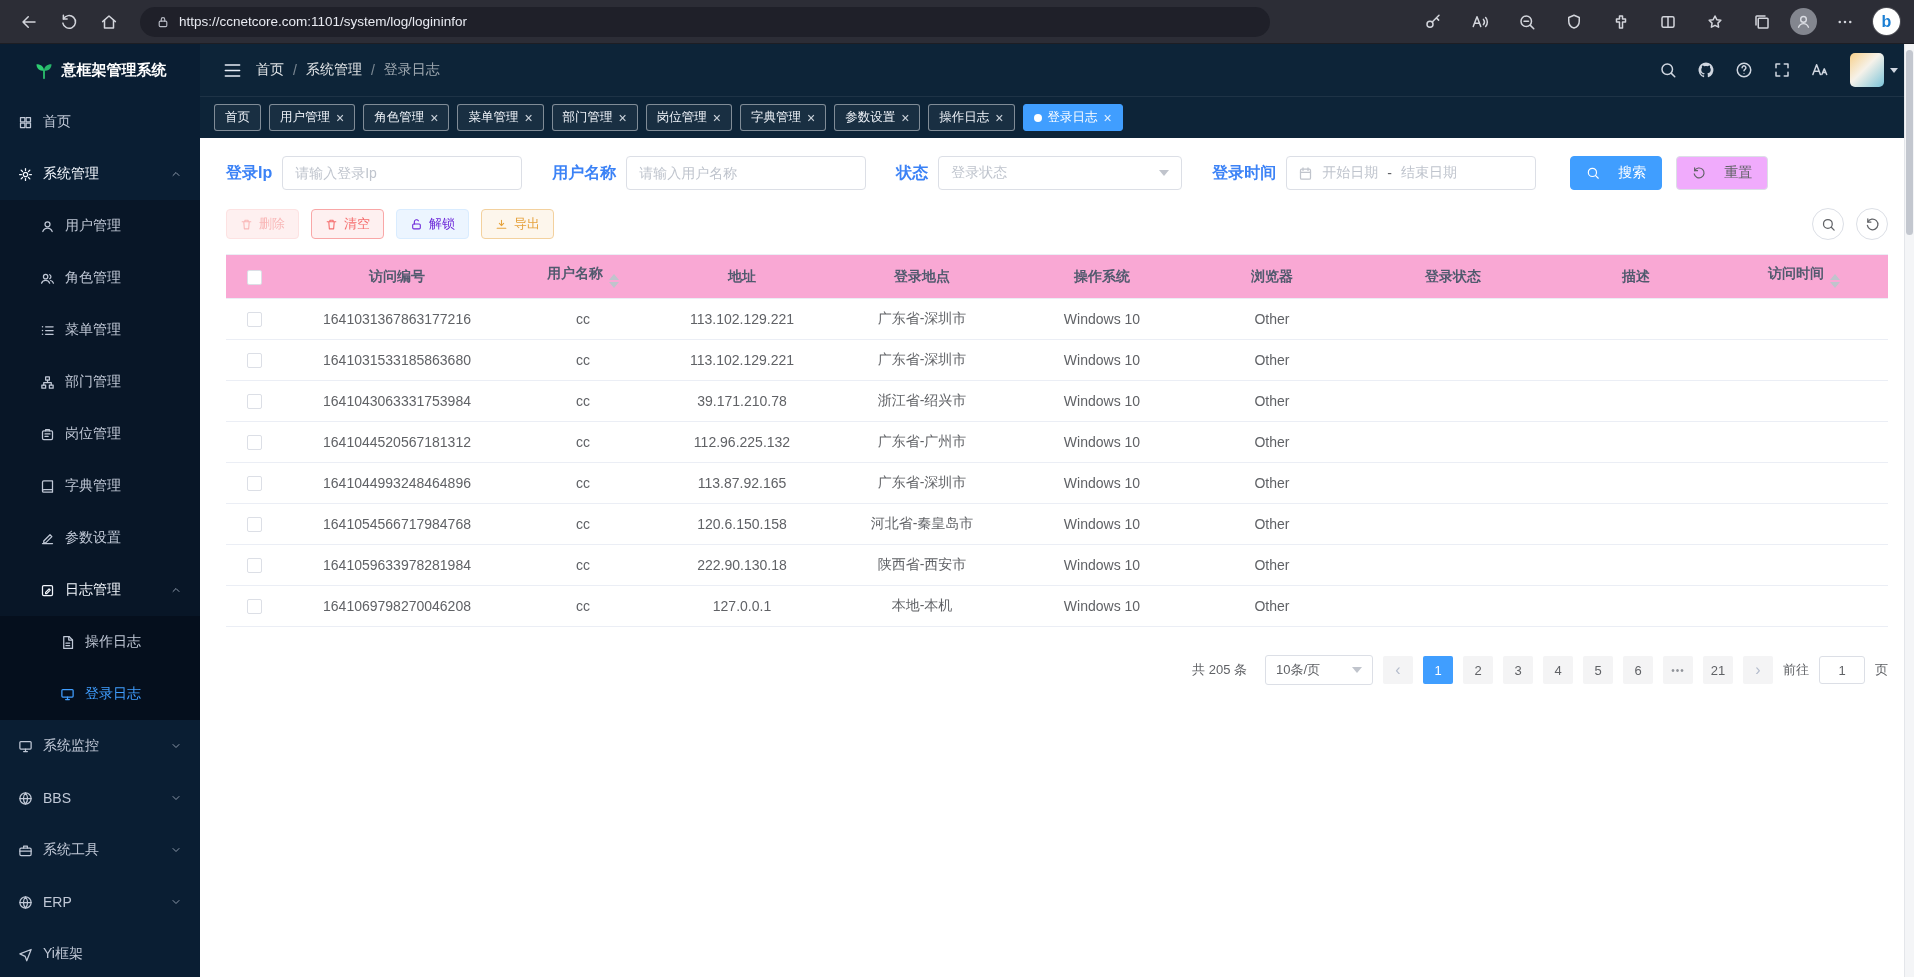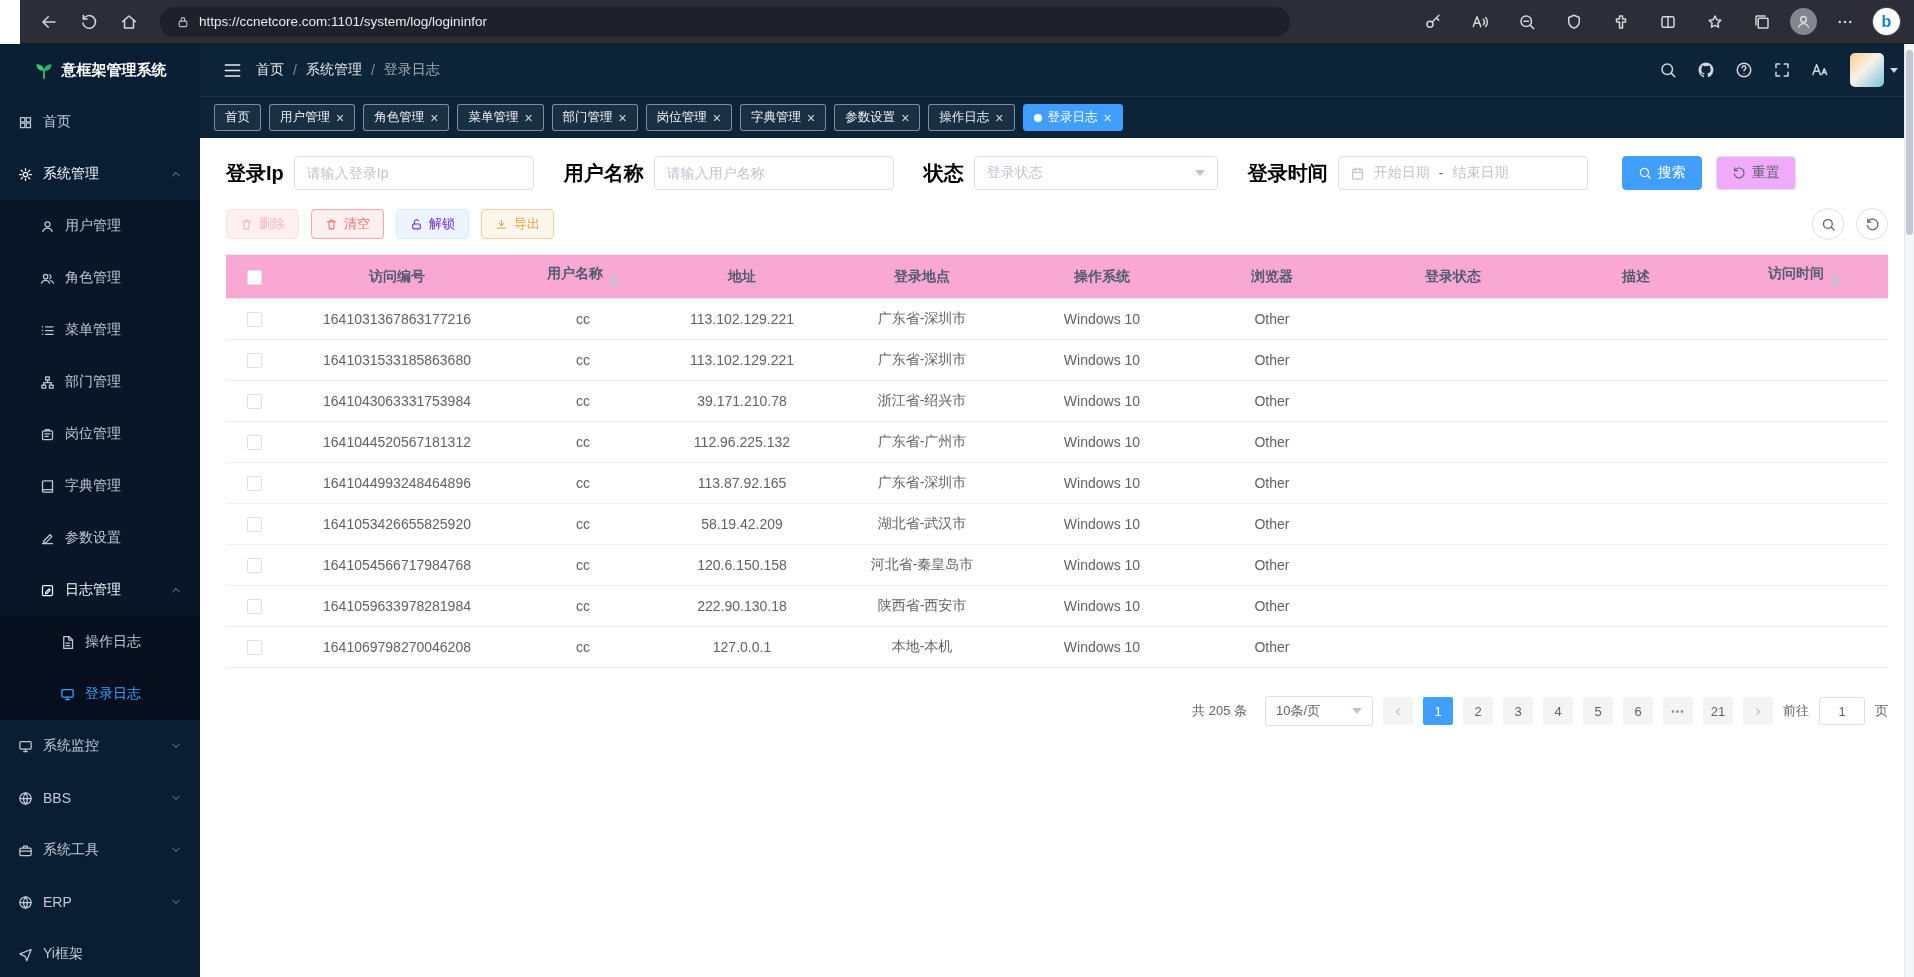--- a/index.html
+++ b/index.html
@@ -5,21 +5,21 @@
   * { margin:0; padding:0; box-sizing:border-box; }
   html,body { background:#fff; }
   body { font-family:"Liberation Sans","DejaVu Sans",sans-serif; width:1914px; }
   button { font-family:inherit; }
   svg { display:block; }
   .icon { fill:none; stroke:currentColor; stroke-width:2; stroke-linecap:round; stroke-linejoin:round; }
 
   .screen { width:1914px; height:977px; display:flex; flex-direction:column; overflow:hidden; background:#fff; }
 
   
-  .chrome { height:44px; flex:0 0 44px; background:#2c2d36; border-bottom:1px solid #1d1e24; display:flex; align-items:center; padding:0 10px; gap:2px;margin-left:20px; }
+  .chrome { height:44px; flex:0 0 44px; background:#2c2d36; border-bottom:1px solid #1d1e24; display:flex; align-items:center; padding:0 10px; gap:2px; }
   .cbtn { width:38px; height:34px; border:none; background:transparent; color:#d3d5dc; display:flex; align-items:center; justify-content:center; border-radius:6px; cursor:pointer; }
   .cbtn svg { width:18px; height:18px; }
   .addr { flex:0 0 1130px; height:30px; background:#1f2029; border-radius:15px; display:flex; align-items:center; gap:9px; padding:0 16px; margin:0 10px; color:#e8eaf1; font-size:13.5px; cursor:text; }
   .addr svg { width:14px; height:14px; color:#b9bcc6; flex:0 0 auto; }
   .chrome-right { margin-left:auto; display:flex; align-items:center; gap:9px; padding-right:4px; }
   .avatar-chrome { width:27px; height:27px; border-radius:50%; background:#83868f; color:#dcdee4; display:flex; align-items:center; justify-content:center; cursor:pointer; }
   .avatar-chrome svg { width:17px; height:17px; }
   .bing { width:27px; height:27px; border-radius:50%; background:#fff; color:#1b7fd4; font-weight:700; font-size:16px; display:flex; align-items:center; justify-content:center; cursor:pointer; box-shadow:0 0 0 1px rgba(255,255,255,.15); }
 
   
@@ -53,31 +53,31 @@
   .tabs-bar { height:42px; flex:0 0 42px; background:#0d2438; border-top:1px solid rgba(255,255,255,.07); display:flex; align-items:center; gap:8px; padding:0 14px; }
   .tab { height:27px; display:inline-flex; align-items:center; gap:6px; padding:0 10px; border:1px solid rgba(255,255,255,.45); border-radius:3px; background:rgba(255,255,255,.05); color:#eef2f8; font-size:12.5px; cursor:pointer; white-space:nowrap; }
   .tab.active { background:#409eff; border-color:#409eff; color:#fff; }
   .tab .dot { width:8px; height:8px; border-radius:50%; background:#fff; }
   .t-close { font-size:14px; line-height:1; opacity:.85; }
 
   
   .content { flex:1; padding:18px 26px 0; overflow:hidden; }
   .filter-row { display:flex; align-items:center; }
   .f-group { display:flex; align-items:center; gap:10px; margin-right:30px; }
-  .f-label { font-size:20px; font-weight:700; color:#000000; white-space:nowrap; }
+  .f-label { font-size:16px; font-weight:700; color:#3b82f6; white-space:nowrap; }
   .f-input { width:240px; height:34px; border:1px solid #dcdfe6; border-radius:4px; padding:0 12px; font-size:14px; color:#606266; outline:none; background:#fff; }
   .f-input::placeholder { color:#bfc4cd; }
   .f-select { width:244px; height:34px; border:1px solid #dcdfe6; border-radius:4px; display:flex; align-items:center; justify-content:space-between; padding:0 12px; cursor:pointer; background:#fff; }
   .f-select .ph { color:#bfc4cd; font-size:14px; }
   .caret { width:0; height:0; border-left:5px solid transparent; border-right:5px solid transparent; border-top:6px solid #c0c4cc; }
   .f-date { width:250px; height:34px; border:1px solid #dcdfe6; border-radius:4px; display:flex; align-items:center; gap:9px; padding:0 11px; cursor:pointer; font-size:14px; background:#fff; }
   .f-date svg { width:15px; height:15px; color:#c0c4cc; }
   .f-date .ph { color:#bfc4cd; }
   .f-date .dash { color:#606266; }
-  .btn { height:34px; border-radius:4px; display:inline-flex; align-items:center; gap:6px; padding:12px 15px; font-size:14px; cursor:pointer; border:1px solid transparent; }
+  .btn { height:34px; border-radius:4px; display:inline-flex; align-items:center; gap:18px; padding:12px 15px; font-size:14px; cursor:pointer; border:1px solid transparent; }
   .btn svg { width:14px; height:14px; }
   .btn-primary { background:#409eff; border-color:#409eff; color:#fff; margin-left:4px; }
   .btn-plain { background:#f0abfc; border-color:#dcdfe6; color:#606266; margin-left:14px; }
 
   .toolbar-row { margin-top:18px; display:flex; align-items:center; }
   .tb-btn { height:30px; padding:0 13px; font-size:13px; border-radius:4px; display:inline-flex; align-items:center; gap:6px; margin-right:12px; cursor:pointer; border:1px solid; background:#fff; }
   .tb-btn svg { width:13px; height:13px; }
   .tb-danger-dis { background:#fef0f0; border-color:#fde2e2; color:#f9b7b7; cursor:not-allowed; }
   .tb-danger { background:#fef0f0; border-color:#f9a7a7; color:#f56c6c; }
   .tb-primary-dis { background:#ecf5ff; border-color:#d9ecff; color:#6d28d9; cursor:not-allowed; }
@@ -637,32 +637,20 @@
                 <td>cc</td>
                 <td>113.87.92.165</td>
                 <td>广东省-深圳市</td>
                 <td>Windows 10</td>
                 <td>Other</td>
                 <td></td>
                 <td></td>
                 <td></td>
               </tr>
 
-              <tr>
-                <td><span class="checkbox"></span></td>
-                <td>1641053426655825920</td>
-                <td>cc</td>
-                <td>58.19.42.209</td>
-                <td>湖北省-武汉市</td>
-                <td>Windows 10</td>
-                <td>Other</td>
-                <td></td>
-                <td></td>
-                <td></td>
-              </tr>
 
               <tr>
                 <td><span class="checkbox"></span></td>
                 <td>1641054566717984768</td>
                 <td>cc</td>
                 <td>120.6.150.158</td>
                 <td>河北省-秦皇岛市</td>
                 <td>Windows 10</td>
                 <td>Other</td>
                 <td></td>

